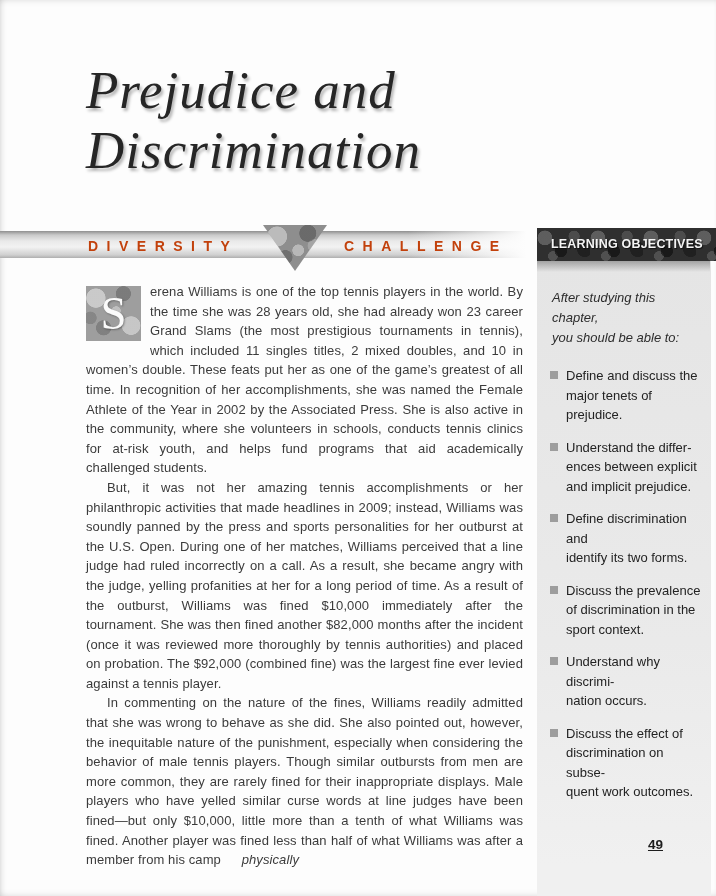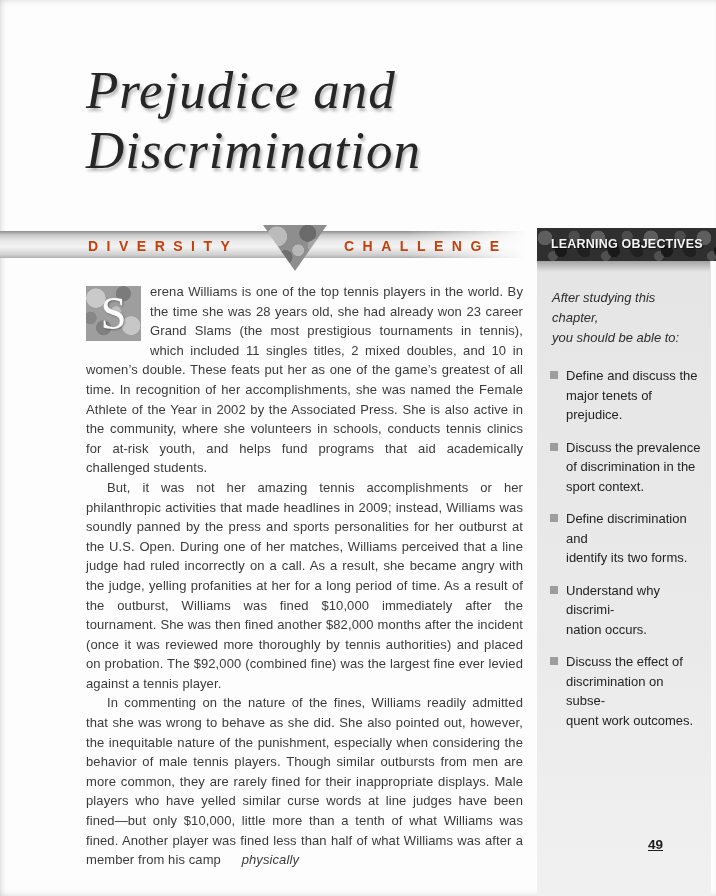--- a/index.html
+++ b/index.html
@@ -144,28 +144,34 @@
     <p class="lo-intro">After studying this chapter,
 you should be able to:</p>
     <ul class="lo-list">
       <li>
         <span class="sq-bullet"></span>
         <span class="obj-text">Define and discuss the
 major tenets of prejudice.</span>
       </li>
       <li>
         <span class="sq-bullet"></span>
-        <span class="obj-text">Discuss the prevalence
-of discrimination in the
-sport context.</span>
+        <span class="obj-text">Understand the differ-
+ences between explicit
+and implicit prejudice.</span>
       </li>
       <li>
         <span class="sq-bullet"></span>
         <span class="obj-text">Define discrimination and
 identify its two forms.</span>
+      </li>
+      <li>
+        <span class="sq-bullet"></span>
+        <span class="obj-text">Discuss the prevalence
+of discrimination in the
+sport context.</span>
       </li>
       <li>
         <span class="sq-bullet"></span>
         <span class="obj-text">Understand why discrimi-
 nation occurs.</span>
       </li>
       <li>
         <span class="sq-bullet"></span>
         <span class="obj-text">Discuss the effect of
 discrimination on subse-

